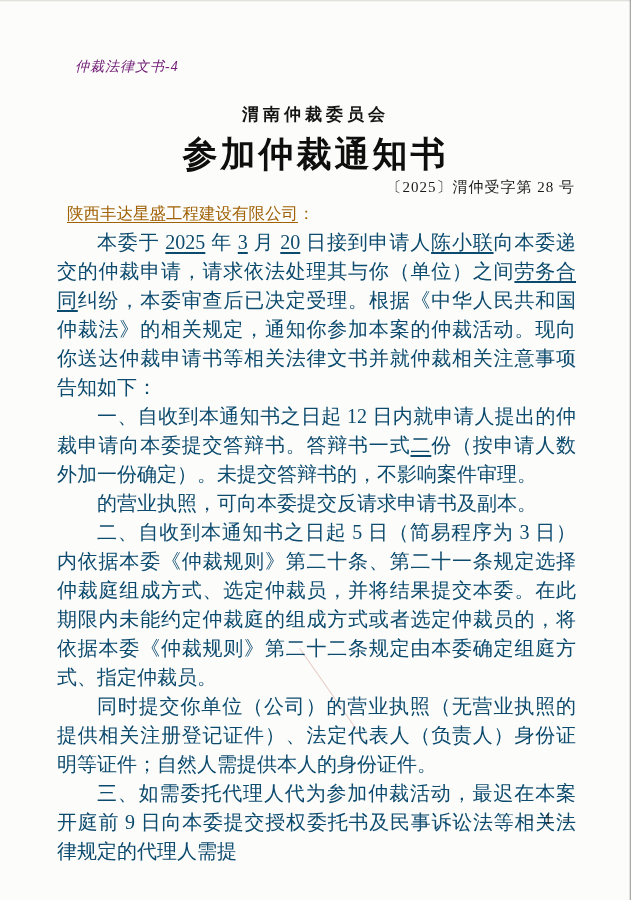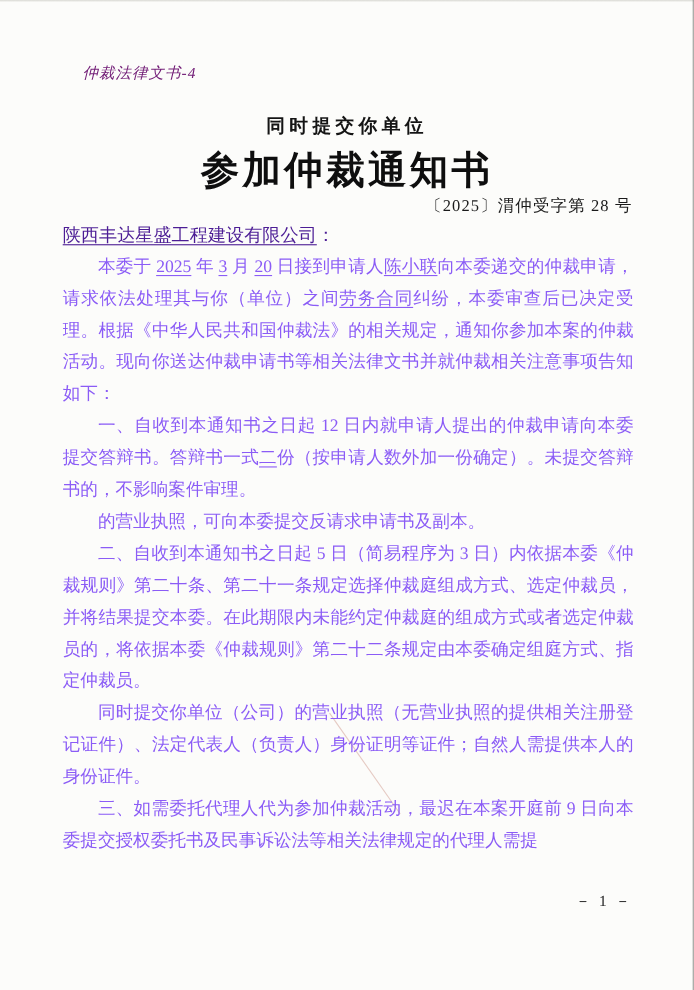--- a/index.html
+++ b/index.html
@@ -74,38 +74,38 @@
   .case-no {
     position: absolute;
     top: 178px;
     right: 56px;
     font-size: 15px;
     letter-spacing: 1px;
     color: #1a1a1a;
   }
   .recipient {
     position: absolute;
-    left: 57px;
+    left: 67px;
     top: 203px;
     font-size: 16.5px;
-    color: #4c1d95;
+    color: #a16207;
   }
   .recipient .u-name {
     text-decoration: underline;
     text-underline-offset: 3px;
   }
   .body-text {
     position: absolute;
     left: 57px;
     top: 228px;
     width: 519px;
-    font-size: 16px;
+    font-size: 20px;
     line-height: 29px;
     text-align: justify;
-    color: #8b5cf6;
+    color: #0c4a6e;
   }
   .body-text p.para {
     margin: 0;
     text-indent: 2em;
   }
   .body-text .u {
     text-decoration: underline;
     text-underline-offset: 3px;
   }
   .page-no {
@@ -121,21 +121,21 @@
 <body>
 
 <div class="page">
 
   <div class="edge-top"></div>
   <div class="edge-right"></div>
   <div class="scan-artifact"></div>
 
   <div class="doc-label">仲裁法律文书-4</div>
 
-  <div class="org-name">同时提交你单位</div>
+  <div class="org-name">渭南仲裁委员会</div>
 
   <div class="doc-title">参加仲裁通知书</div>
 
   <div class="case-no">〔2025〕渭仲受字第 28 号</div>
 
   <div class="recipient">
     <span class="u-name">陕西丰达星盛工程建设有限公司</span><span>：</span>
   </div>
 
   <div class="body-text">

